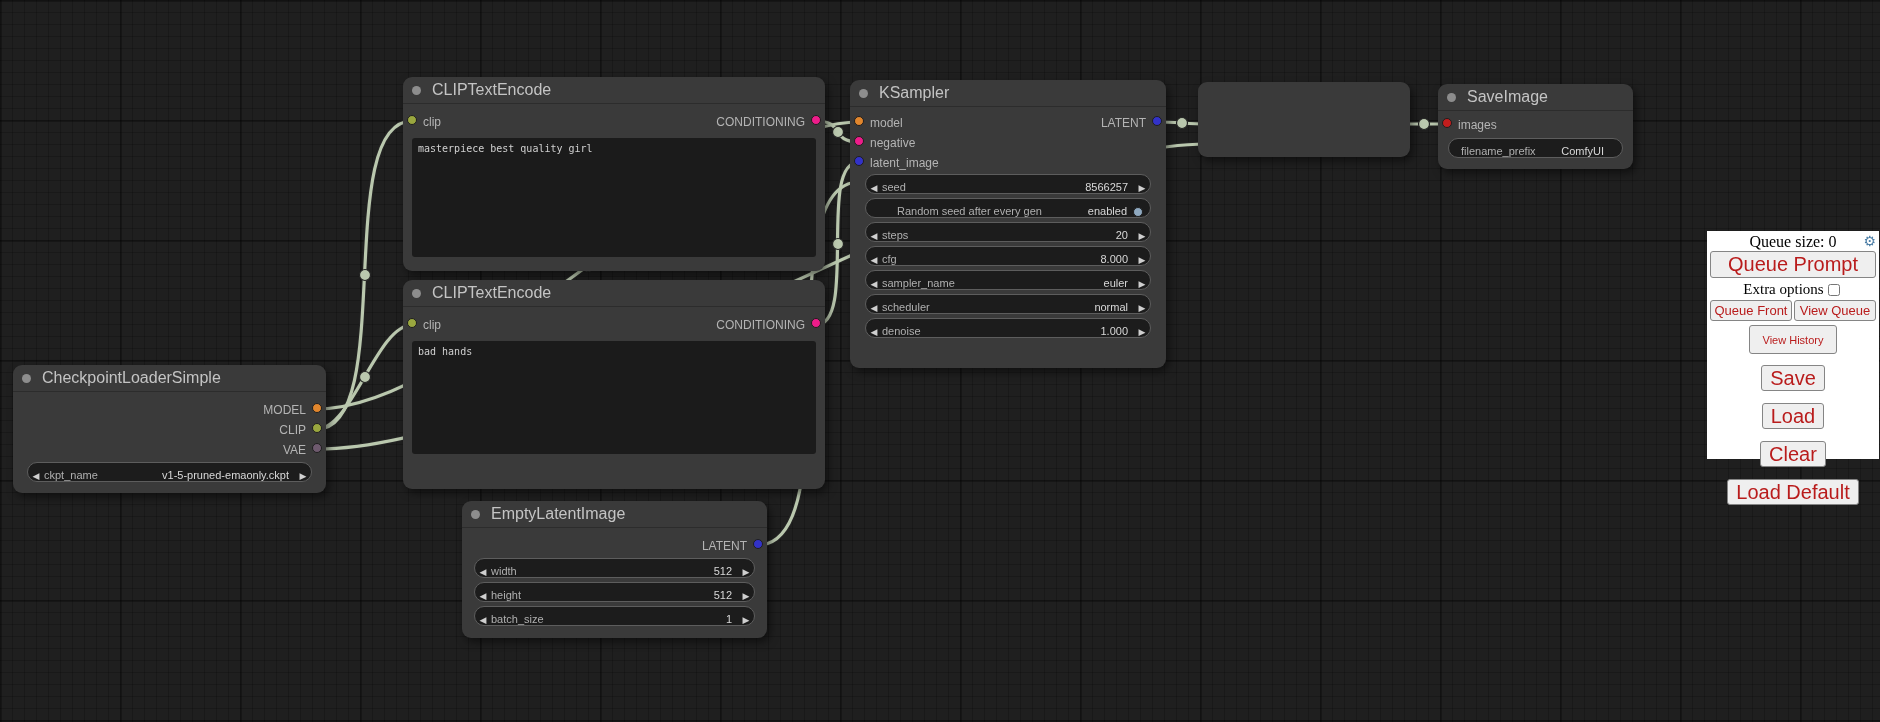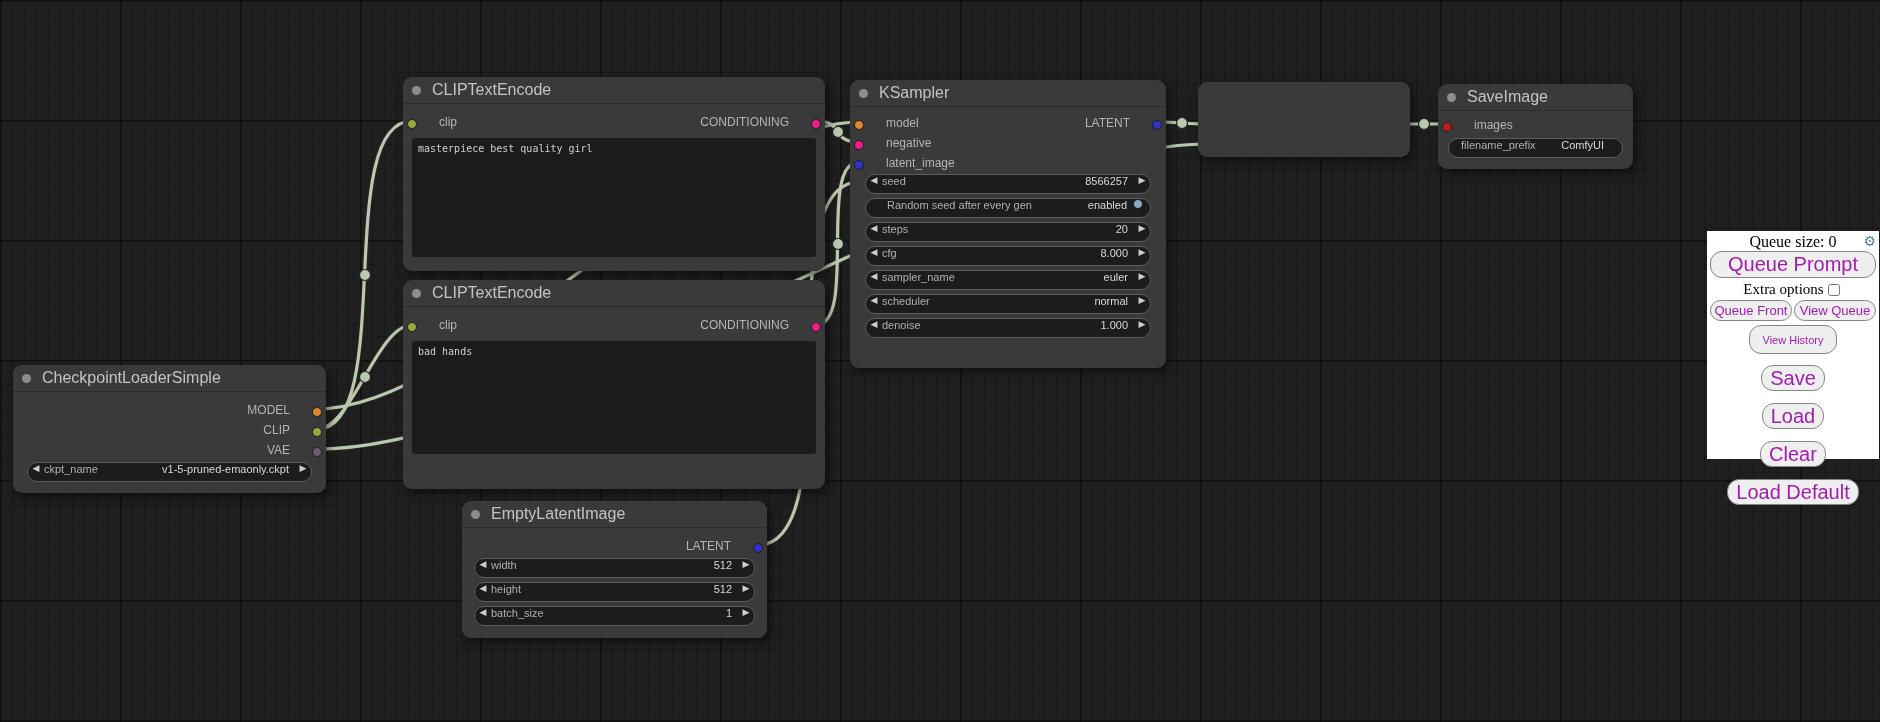--- a/index.html
+++ b/index.html
@@ -23,36 +23,36 @@
   .node{position:absolute;z-index:1;background:#3a3a3a;border-radius:9px;
         box-shadow:3px 4px 9px rgba(0,0,0,0.5);color:#b4b4b4;}
   .ntitle{position:relative;height:26px;line-height:26px;border-bottom:1px solid #2c2c2c;}
   .tdot{position:absolute;left:9px;top:8.5px;width:9px;height:9px;border-radius:50%;
         background:var(--title-dot);}
   .tlabel{padding-left:29px;font-size:16px;color:#c4c4c4;white-space:nowrap;}
   .nbody{padding-top:8px;}
   #node-ksampler .nbody{padding-top:6px;}
   #node-save .nbody{padding-top:4px;}
   .row{display:flex;align-items:center;height:20px;padding:0 4px;}
-  .in,.out{display:flex;align-items:flex-end;gap:22px;}
+  .in,.out{display:flex;align-items:flex-start;gap:6px;}
   .out{margin-left:auto;}
   .slabel{font-size:12px;color:#b4b4b4;white-space:nowrap;}
   .dot{width:10px;height:10px;border-radius:50%;border:1px solid #1e1e1e;box-sizing:border-box;flex:none;}
   .dot.model{background:var(--slot-model);} .dot.clip{background:var(--slot-clip);}
   .dot.vae{background:var(--slot-vae);}     .dot.cond{background:var(--slot-conditioning);}
   .dot.latent{background:var(--slot-latent);} .dot.image{background:var(--slot-image);}
 
-  .widget{display:flex;align-items:flex-start;height:20px;margin:0 15px 4px;box-sizing:border-box;
+  .widget{display:flex;align-items:flex-end;height:20px;margin:0 15px 4px;box-sizing:border-box;
           background:#1c1c1c;border:1px solid #5d5d5d;border-radius:10px;font-size:11px;
           color:#b0b0b0;white-space:nowrap;}
   .widget .arr{width:16px;text-align:center;font-size:9px;color:#cfcfcf;flex:none;}
   .widget .wlabel{color:#b0b0b0;}
   .widget .wvalue{margin-left:auto;margin-right:6px;color:#d8d8d8;}
   .widget.toggle{padding:0 7px;}
-  .widget.toggle .wlabel{margin-left:14px;}
+  .widget.toggle .wlabel{margin-left:24px;}
   .widget.plain{padding:0 12px;}
   .toggledot{width:10px;height:10px;border-radius:50%;background:var(--toggle-on);
              border:1px solid #1e1e1e;box-sizing:border-box;flex:none;}
   #node-latent .widget{margin:0 12px 4px;}
   #node-save .widget{margin:3px 10px 0;}
   #node-checkpoint .widget{margin:2px 14px 0;}
 
   .nta{display:block;margin:6px 9px 0;width:calc(100% - 18px);box-sizing:border-box;
        background:#1b1b1b;border:none;border-radius:3px;resize:none;outline:none;
        color:#d0d0d0;font-family:"DejaVu Sans Mono",monospace;font-size:10px;
@@ -67,21 +67,21 @@
   #node-save{left:1438px;top:84px;width:195px;height:85px;}
   #node-latent{left:462px;top:501px;width:305px;height:137px;}
 
   
   .qpanel{position:absolute;z-index:2;left:1707px;top:231px;width:172px;height:228px;
           background:#ffffff;color:#000;box-sizing:border-box;
           font-family:"Liberation Serif",serif;}
   .qrow1{position:relative;text-align:center;font-size:16px;padding-top:2px;height:17px;}
   .gear{position:absolute;right:3px;top:2px;font-size:14px;color:var(--gear);
         font-family:"DejaVu Sans",sans-serif;cursor:pointer;}
-  .qbtn{background:#efefef;border:1px solid #858585;border-radius:12px;color:#a21caf;
+  .qbtn{background:#efefef;border:1px solid #858585;border-radius:3px;color:#b91c1c;
         font-family:"Liberation Sans",sans-serif;cursor:pointer;}
   .qbig{display:block;width:calc(100% - 6px);margin:1px 3px 0;height:27px;font-size:20px;}
   .qextra{text-align:center;font-size:15px;margin-top:3px;height:15px;}
   .qextra input{width:12px;height:12px;vertical-align:-2px;margin-left:4px;}
   .qduo{display:flex;gap:2px;margin:4px 3px 0;}
   .qduo .qbtn{flex:1;height:21px;font-size:13px;padding:0;}
   .qhist-row{text-align:center;margin-top:4px;}
   .qhist{width:88px;height:29px;font-size:11px;padding:0;}
   .qstack{display:flex;flex-direction:column;align-items:center;gap:12px;margin-top:11px;}
   .qstack .qbtn{font-size:20px;height:26px;padding:0 8px;line-height:23px;}

